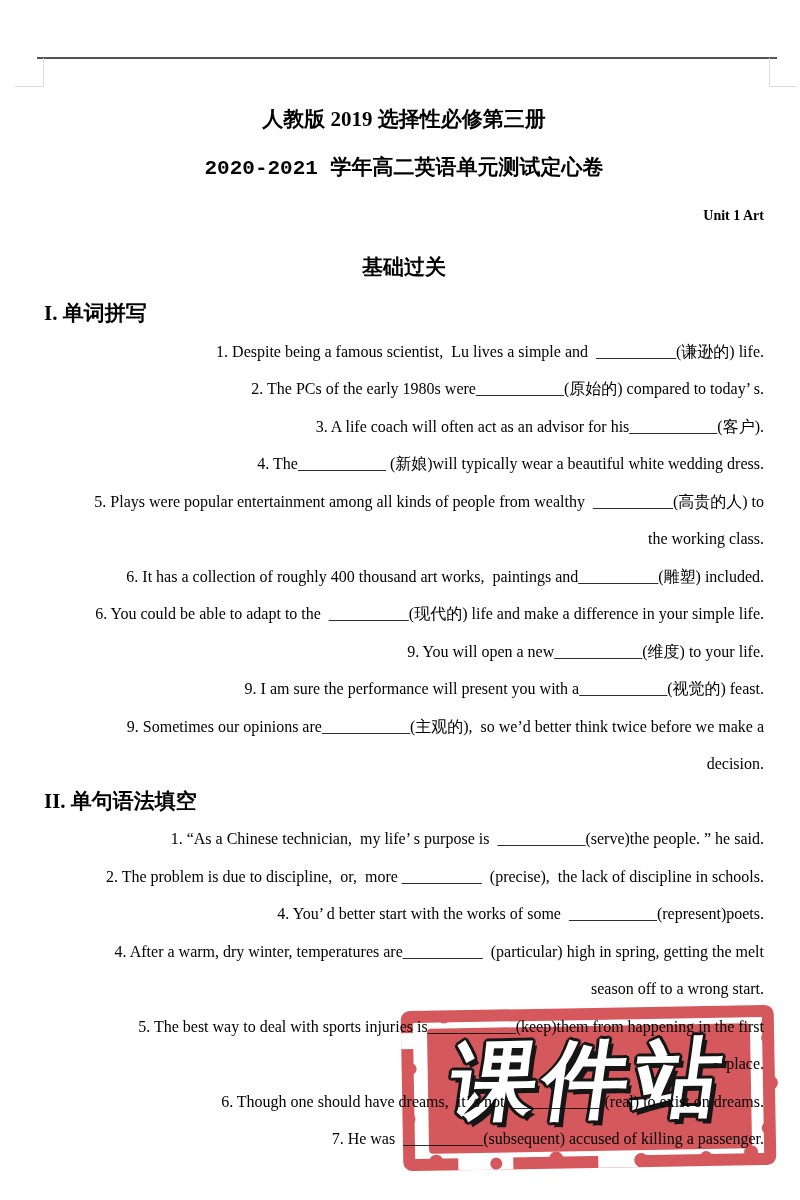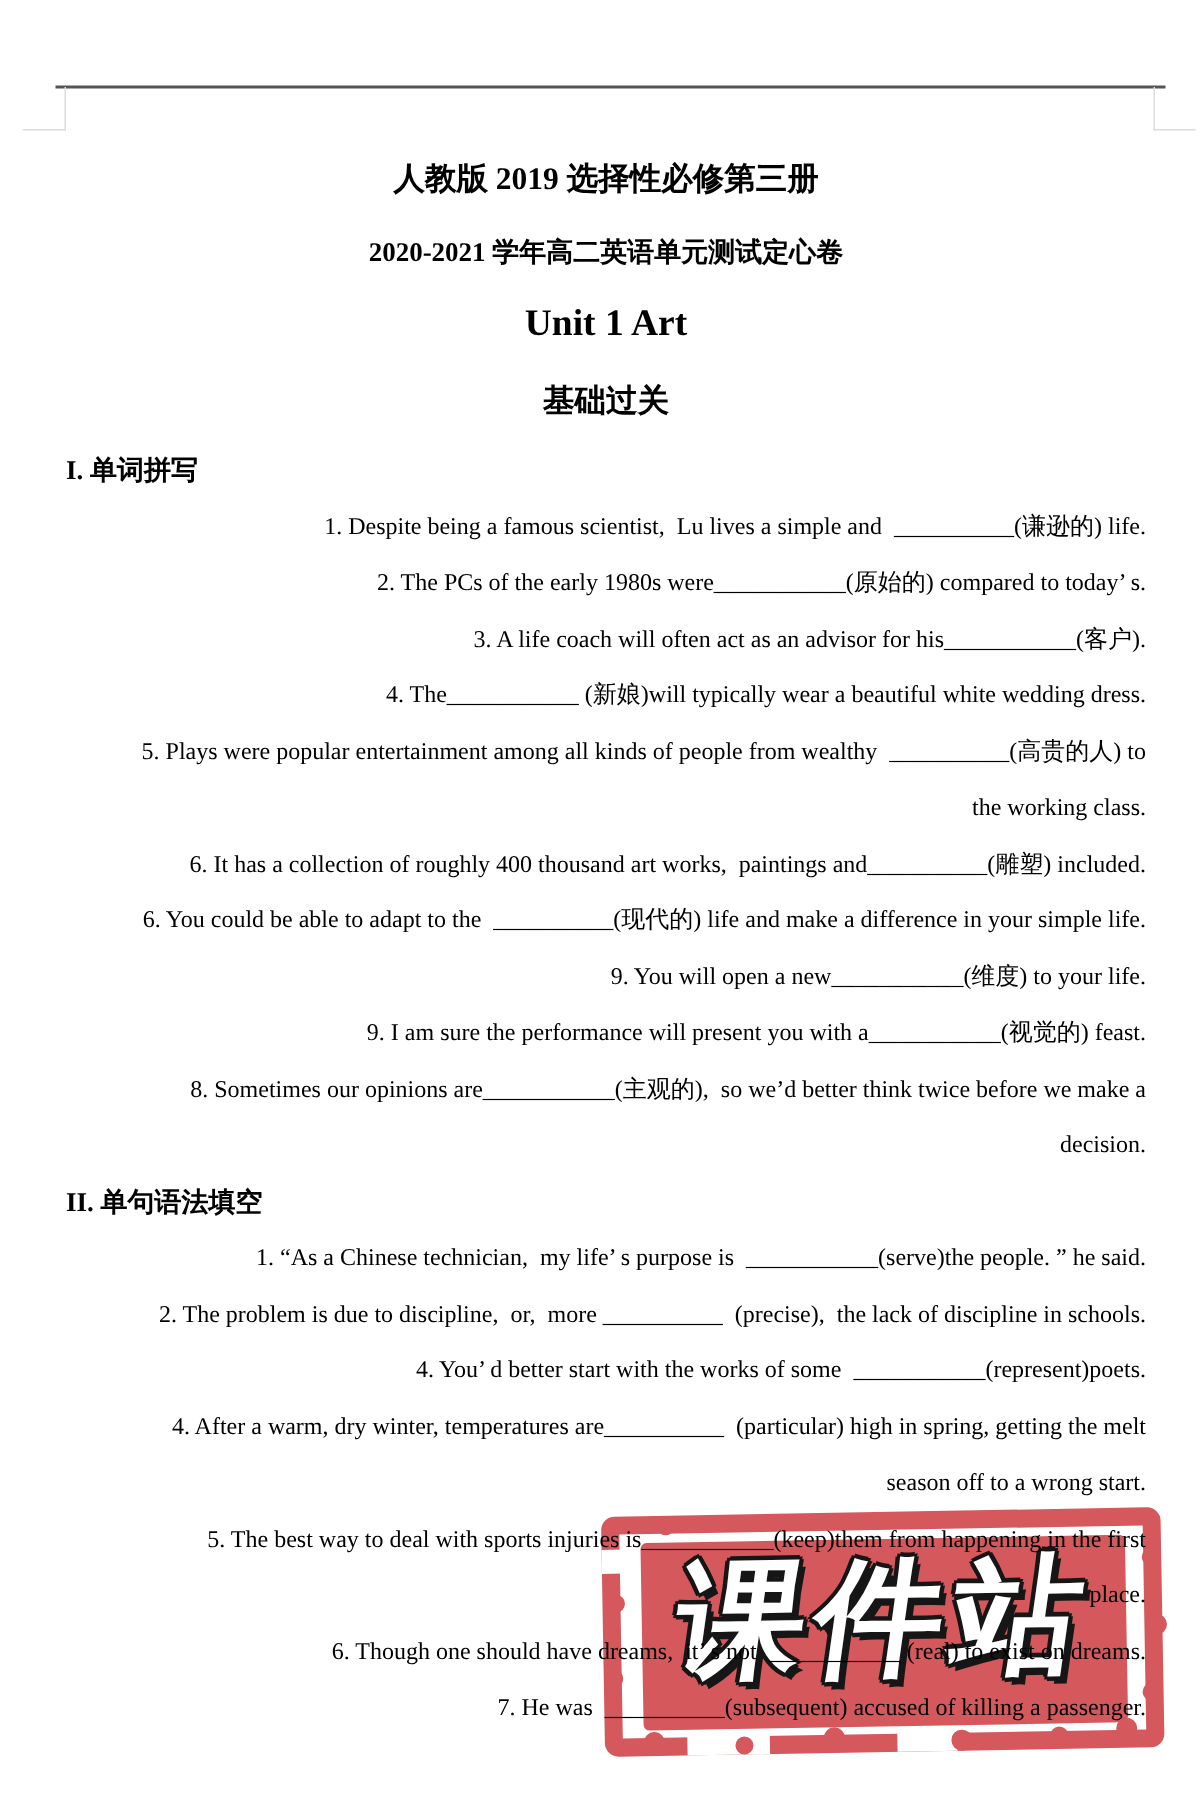--- a/index.html
+++ b/index.html
@@ -18,25 +18,25 @@
     border-top:2px solid #555; 
   }
   .corner { position:absolute; top:58px; height:29px; }
   .corner-left  { left:15px;  width:29px; border-right:1px solid #dcdcdc; border-bottom:1px solid #dcdcdc; }
   .corner-right { left:769px; width:28px; border-left:1px solid #dcdcdc;  border-bottom:1px solid #dcdcdc; }
 
   .content { position:absolute; top:0; left:0; width:800px; padding:94px 36px 0 44px; }
 
   .title { text-align:center; font-weight:bold; white-space:pre-wrap; }
   .title-1 { font-size:21px; height:50px; line-height:50px; }
-  .title-2 { font-size:18px; height:49px; line-height:49px; }
-  .title-3 { font-size:25px; height:46px; line-height:46px; }
+  .title-2 { font-size:21px; height:49px; line-height:49px;font-family:Liberation Mono, monospace; }
+  .title-3 { font-size:14px; height:46px; line-height:46px;text-align:right; }
   .title-4 { font-size:21px; height:56px; line-height:56px; font-weight:600; }
 
-  .sec-heading { font-size:18px; font-weight:bold; line-height:37.5px; white-space:pre-wrap; }
+  .sec-heading { font-size:21px; font-weight:bold; line-height:37.5px; white-space:pre-wrap; }
   .q { font-size:16px; line-height:37.5px; white-space:pre-wrap;text-align:right; }
 
   
   .stamp {
     position:absolute; left:402px; top:1008px; width:373px; height:160px;
     transform:rotate(-1deg);
     mix-blend-mode:multiply;
     pointer-events:none;
   }
   .stamp-frame {
@@ -95,21 +95,21 @@
     <p class="q">1. Despite being a famous scientist,  Lu lives a simple and  __________(谦逊的) life.</p>
     <p class="q">2. The PCs of the early 1980s were___________(原始的) compared to today’ s.</p>
     <p class="q">3. A life coach will often act as an advisor for his___________(客户).</p>
     <p class="q">4. The___________ (新娘)will typically wear a beautiful white wedding dress.</p>
     <p class="q">5. Plays were popular entertainment among all kinds of people from wealthy  __________(高贵的人) to
 the working class.</p>
     <p class="q">6. It has a collection of roughly 400 thousand art works,  paintings and__________(雕塑) included.</p>
     <p class="q">6. You could be able to adapt to the  __________(现代的) life and make a difference in your simple life.</p>
     <p class="q">9. You will open a new___________(维度) to your life.</p>
     <p class="q">9. I am sure the performance will present you with a___________(视觉的) feast.</p>
-    <p class="q">8. Sometimes our opinions are___________(主观的),  so we’d better think twice before we make a
+    <p class="q">9. Sometimes our opinions are___________(主观的),  so we’d better think twice before we make a
 decision.</p>
 
     <div class="sec-heading">II. 单句语法填空</div>
     <p class="q">1. “As a Chinese technician,  my life’ s purpose is  ___________(serve)the people. ” he said.</p>
     <p class="q">2. The problem is due to discipline,  or,  more __________  (precise),  the lack of discipline in schools.</p>
     <p class="q">4. You’ d better start with the works of some  ___________(represent)poets.</p>
     <p class="q">4. After a warm, dry winter, temperatures are__________  (particular) high in spring, getting the melt
 season off to a wrong start.</p>
     <p class="q">5. The best way to deal with sports injuries is___________(keep)them from happening in the first
 place.</p>

